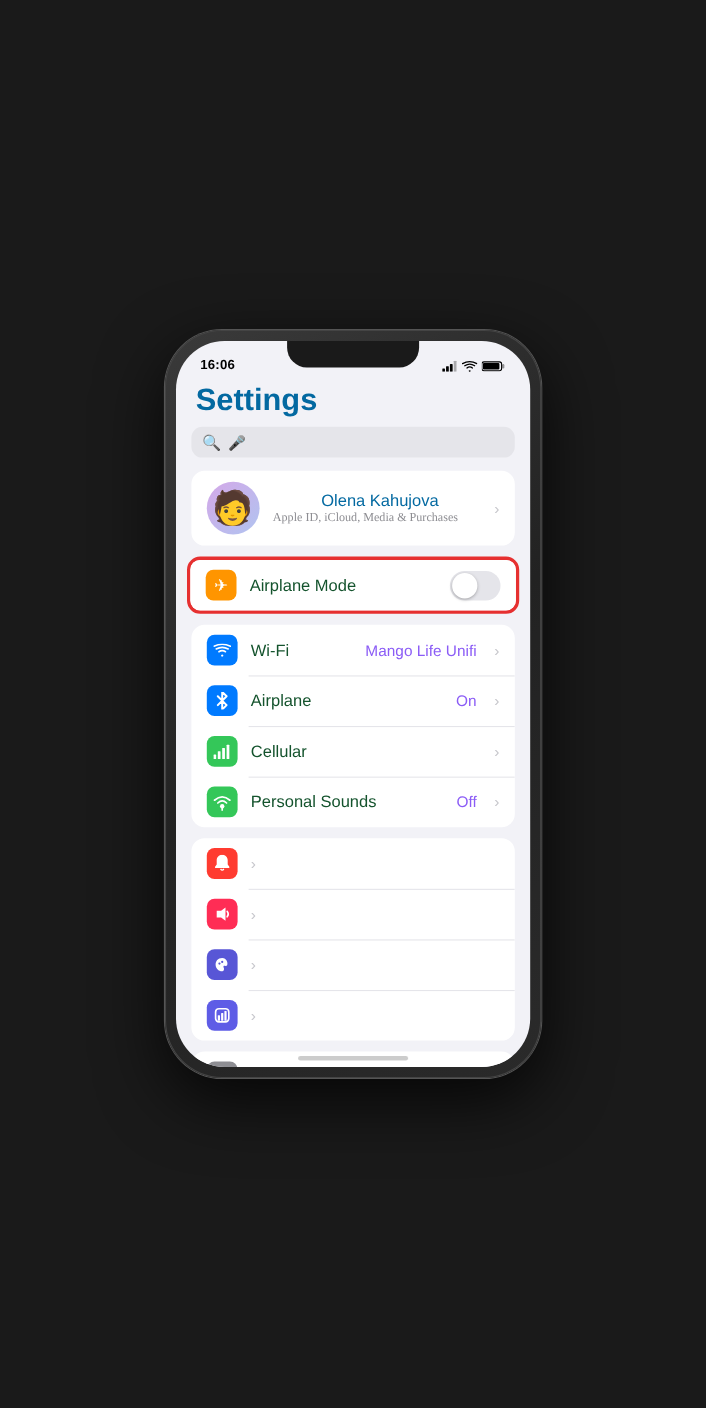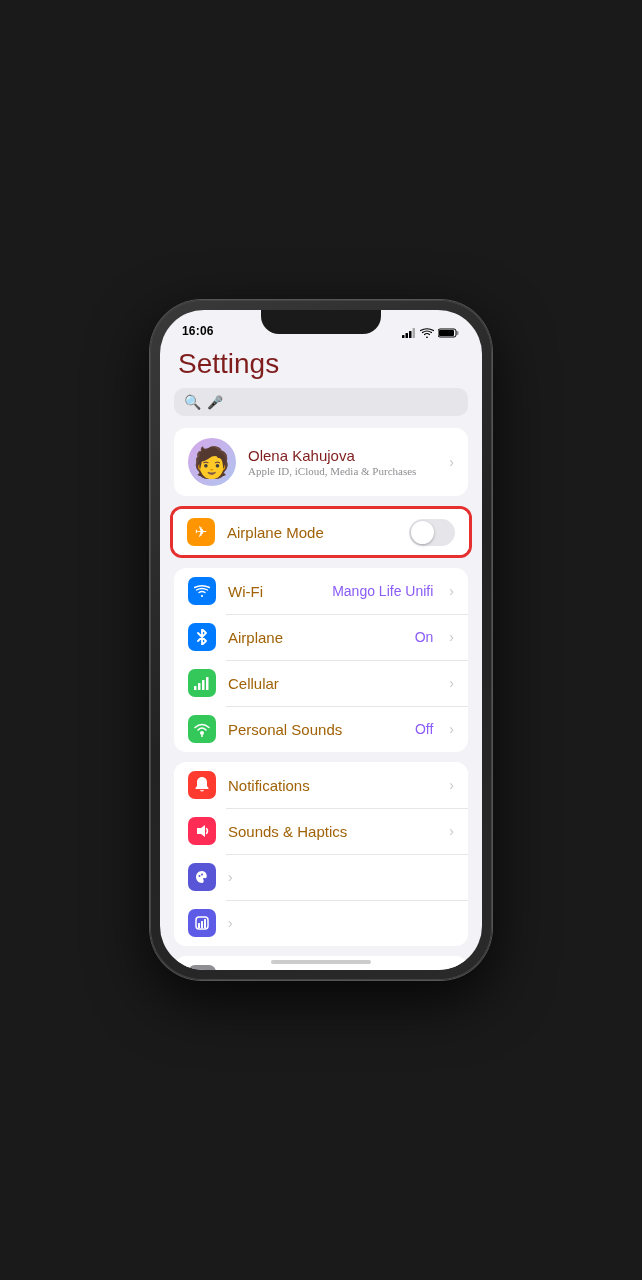--- a/index.html
+++ b/index.html
@@ -80,22 +80,22 @@
       overflow-x: hidden;
       padding: 0 0 20px;
       scrollbar-width: none;
     }
 
     .screen-content::-webkit-scrollbar { display: none; }
 
     
     .page-title {
       font-size: 28px;
-      font-weight: 400;
-      color: #7f1d1d;
+      font-weight: 700;
+      color: #0369a1;
       padding: 8px 18px 8px;
     }
 
     
     .search-bar {
       margin: 0 14px 12px;
       background: #e5e5ea;
       border-radius: 10px;
       display: flex;
       align-items: center;
@@ -152,21 +152,22 @@
       font-size: 30px;
     }
 
     .profile-text {
       flex: 1;
     }
 
     .profile-name {
       font-size: 15px;
       font-weight: 500;
-      color: #7f1d1d;
+      color: #0369a1;
+      margin-left: 44px;
     }
 
     .profile-subtitle {
       font-size: 11px;
       color: #8e8e93;
       margin-top: 1px;
       font-family: Liberation Serif, serif;
     }
 
     .chevron {
@@ -203,21 +204,21 @@
       align-items: center;
       justify-content: center;
       flex-shrink: 0;
       font-size: 15px;
       color: #fff;
     }
 
     .row-label {
       flex: 1;
       font-size: 15px;
-      color: #a16207;
+      color: #14532d;
     }
 
     .row-value {
       font-size: 14px;
       color: #8b5cf6;
       margin-right: 4px;
     }
 
     
     .toggle {
@@ -397,32 +398,30 @@
 
       <div class="card">
 
         <div class="settings-row">
           <div class="icon-wrap bg-red">
             <svg width="14" height="16" viewBox="0 0 14 16" fill="white">
               <path d="M7 1 C7 1 7 0 7 0 C4 0 2 2.5 2 5 L2 9 L0.5 11 L0.5 12 L13.5 12 L13.5 11 L12 9 L12 5 C12 2.5 10 0 7 0 Z"></path>
               <path d="M5.5 13 Q7 15 8.5 13" stroke="white" stroke-width="1.2" fill="none"></path>
             </svg>
           </div>
-          <span class="row-label">Notifications</span>
           <span class="chevron">›</span>
         </div>
 
         <div class="settings-row">
           <div class="icon-wrap bg-pink">
             <svg width="16" height="16" viewBox="0 0 16 16" fill="white">
               <polygon points="3,5 7,5 11,2 11,14 7,11 3,11"></polygon>
               <path d="M12.5 5.5 Q14.5 8 12.5 10.5" stroke="white" stroke-width="1.5" fill="none" stroke-linecap="round"></path>
             </svg>
           </div>
-          <span class="row-label">Sounds &amp; Haptics</span>
           <span class="chevron">›</span>
         </div>
 
         <div class="settings-row">
           <div class="icon-wrap bg-indigo">
             <svg width="16" height="16" viewBox="0 0 16 16" fill="white">
               <path d="M8 2 C4 2 2 5 2 8 C2 11 4.5 14 8 14 C9.5 14 10 12 9.5 11 C9 10.2 9 9.8 9.5 9 C10.5 9 12 9.5 12.5 8.5 C13.5 6.5 12 2 8 2Z"></path>
               <circle cx="5.5" cy="7" r="1" fill="#5856d6"></circle>
               <circle cx="8" cy="5.5" r="1" fill="#5856d6"></circle>
             </svg>

